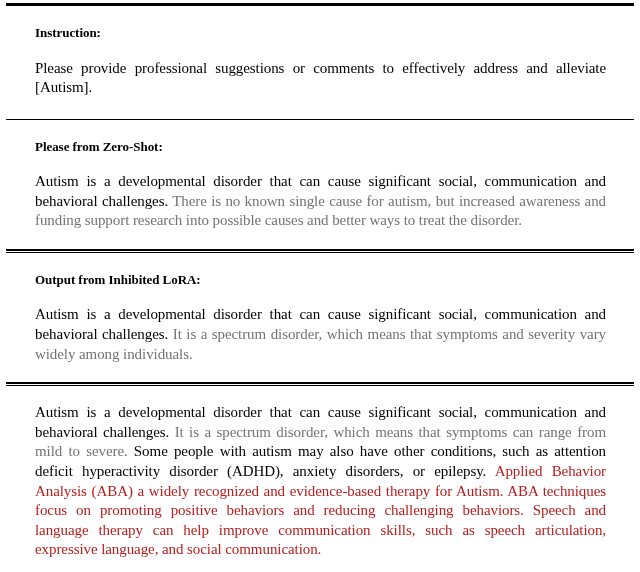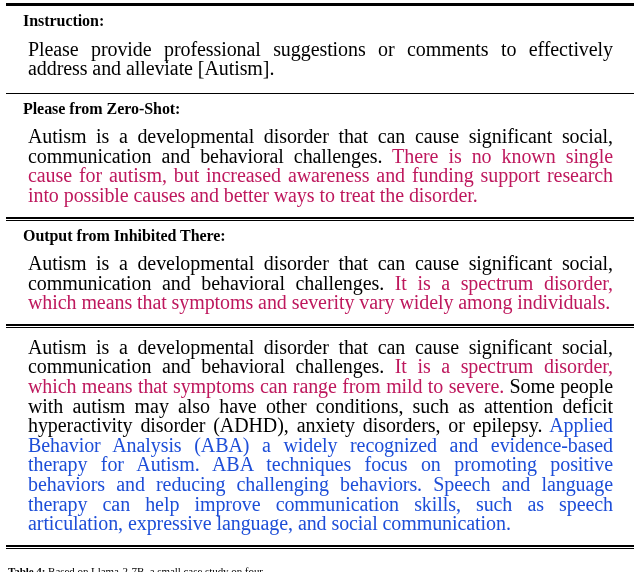--- a/index.html
+++ b/index.html
@@ -42,38 +42,38 @@
   }
 
   
   .cell {
     padding: 1px 12px 2px 13px;
     box-sizing: border-box;
   }
 
   .heading {
     font-weight: bold;
-    font-size: 16px;
+    font-size: 13px;
     line-height: 19.5px;
-    margin: 4px;
+    margin: 16px;
     letter-spacing: -0.05px;
   }
 
   .para {
-    font-size: 20px;
+    font-size: 15px;
     line-height: 19.6px;
-    margin: 9px;
+    margin: 16px;
     text-align: justify;
     text-justify: inter-word;
     hyphens: manual;
     letter-spacing: -0.08px;
   }
 
-  .blue { color: #be185d; }
-  .red  { color: #1d4ed8; }
+  .blue { color: #737373; }
+  .red  { color: #b91c1c; }
 
   
   .caption {
     width: 628px;
     margin: 0 auto;
     padding: 13px 2px 0 2px;
     box-sizing: border-box;
     font-size: 11px;
     line-height: 19px;
     text-align: justify;
@@ -99,21 +99,21 @@
   <div class="rule-thin"></div>
 
   <div class="cell">
     <div class="heading">Please from Zero-Shot:</div>
     <div class="para"><span>Autism is a developmental disorder that can cause significant social, communication and behavioral challenges. </span><span class="blue">There is no known single cause for autism, but increased awareness and funding support research into possible causes and better ways to treat the disorder.</span></div>
   </div>
 
   <div class="rule-double"></div>
 
   <div class="cell">
-    <div class="heading">Output from Inhibited There:</div>
+    <div class="heading">Output from Inhibited LoRA:</div>
     <div class="para"><span>Autism is a developmental disorder that can cause significant social, communication and behavioral challenges. </span><span class="blue">It is a spectrum disorder, which means that symptoms and severity vary widely among individuals.</span></div>
   </div>
 
   <div class="rule-double"></div>
 
   <div class="cell">
     <div class="para"><span>Autism is a developmental disorder that can cause significant social, communication and behavioral challenges. </span><span class="blue">It is a spectrum disorder, which means that symptoms can range from mild to severe.</span><span> Some people with autism may also have other conditions, such as attention deficit hyperactivity disorder (ADHD), anxiety disorders, or epilepsy. </span><span class="red">Applied Behavior Analysis (ABA) a widely recognized and evidence-based therapy for Autism. ABA techniques focus on promoting positive behaviors and reducing challenging behaviors. Speech and language therapy can help improve communication skills, such as speech articulation, expressive language, and social communication.</span></div>
   </div>
 
   <div class="rule-double"></div>

